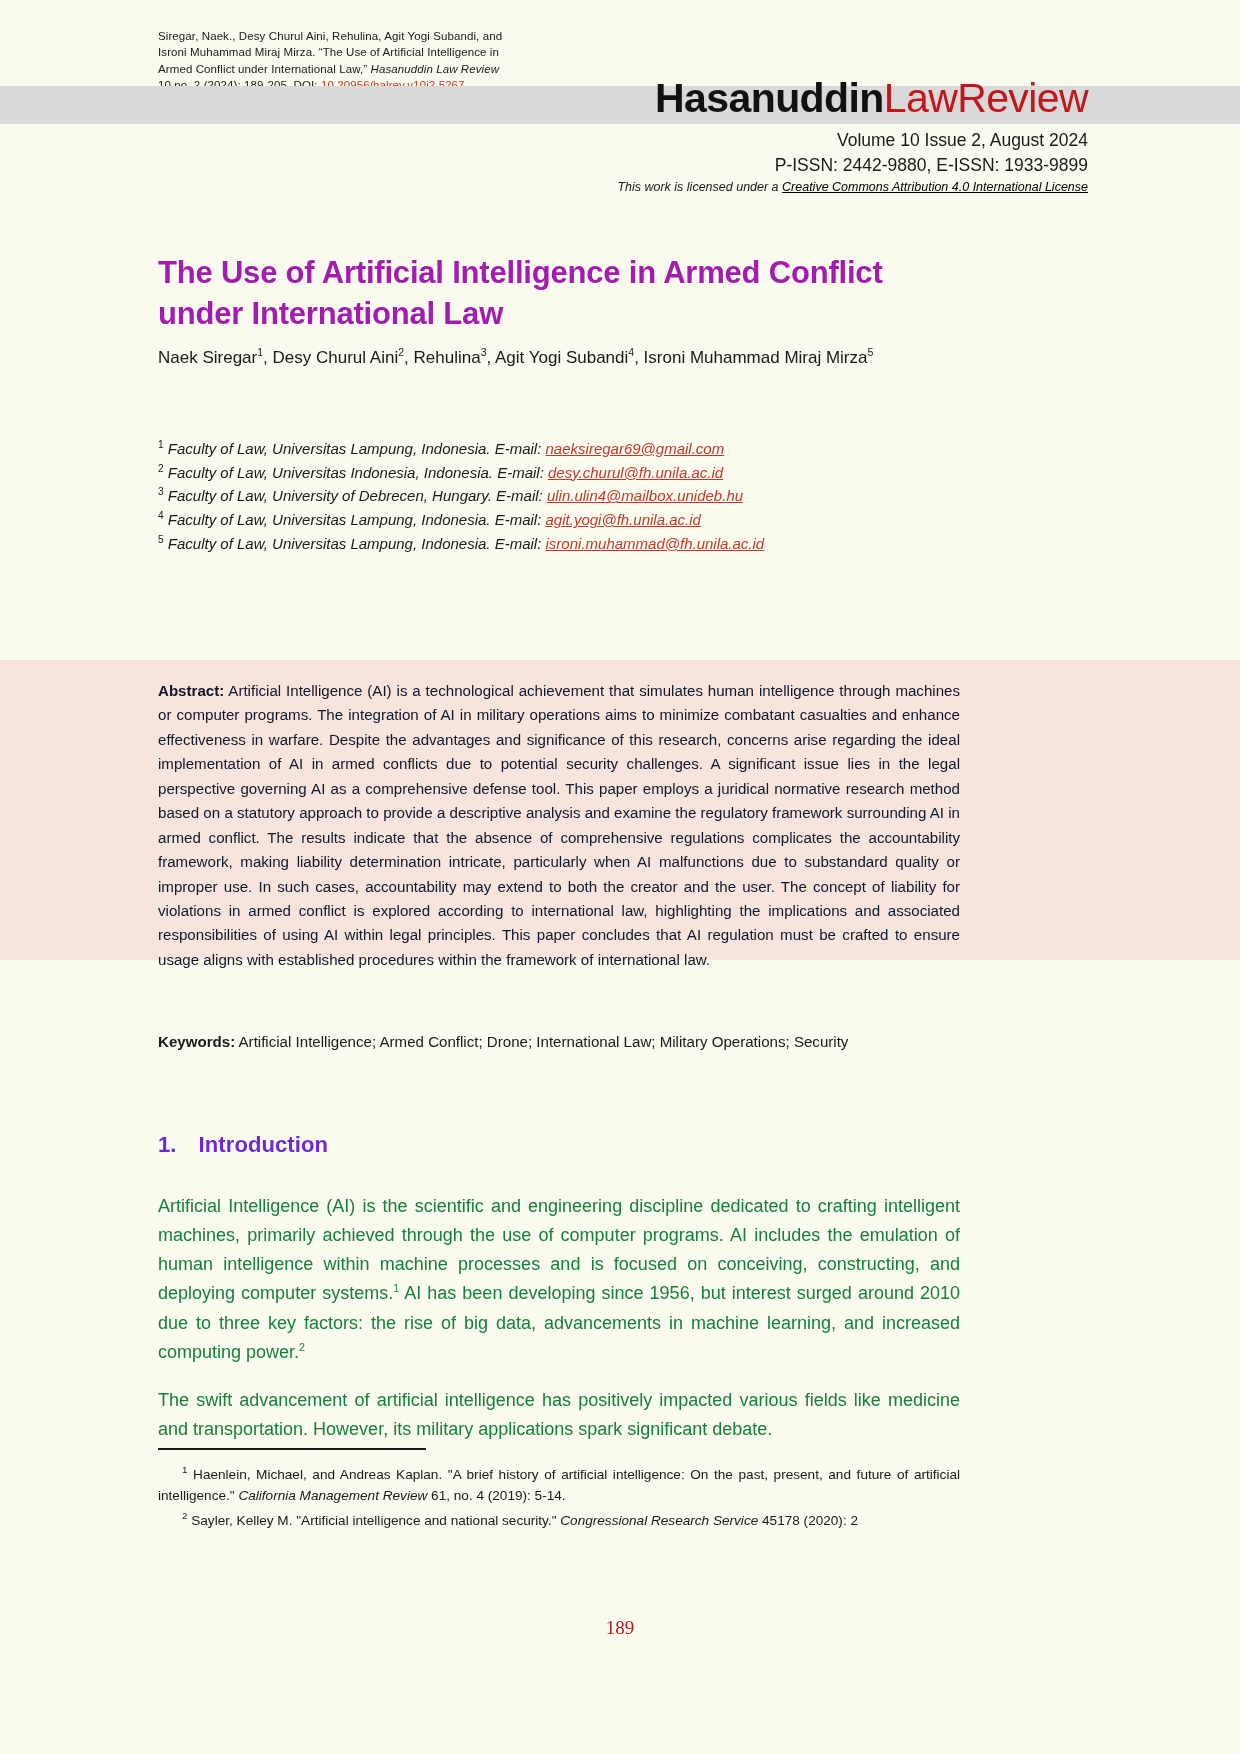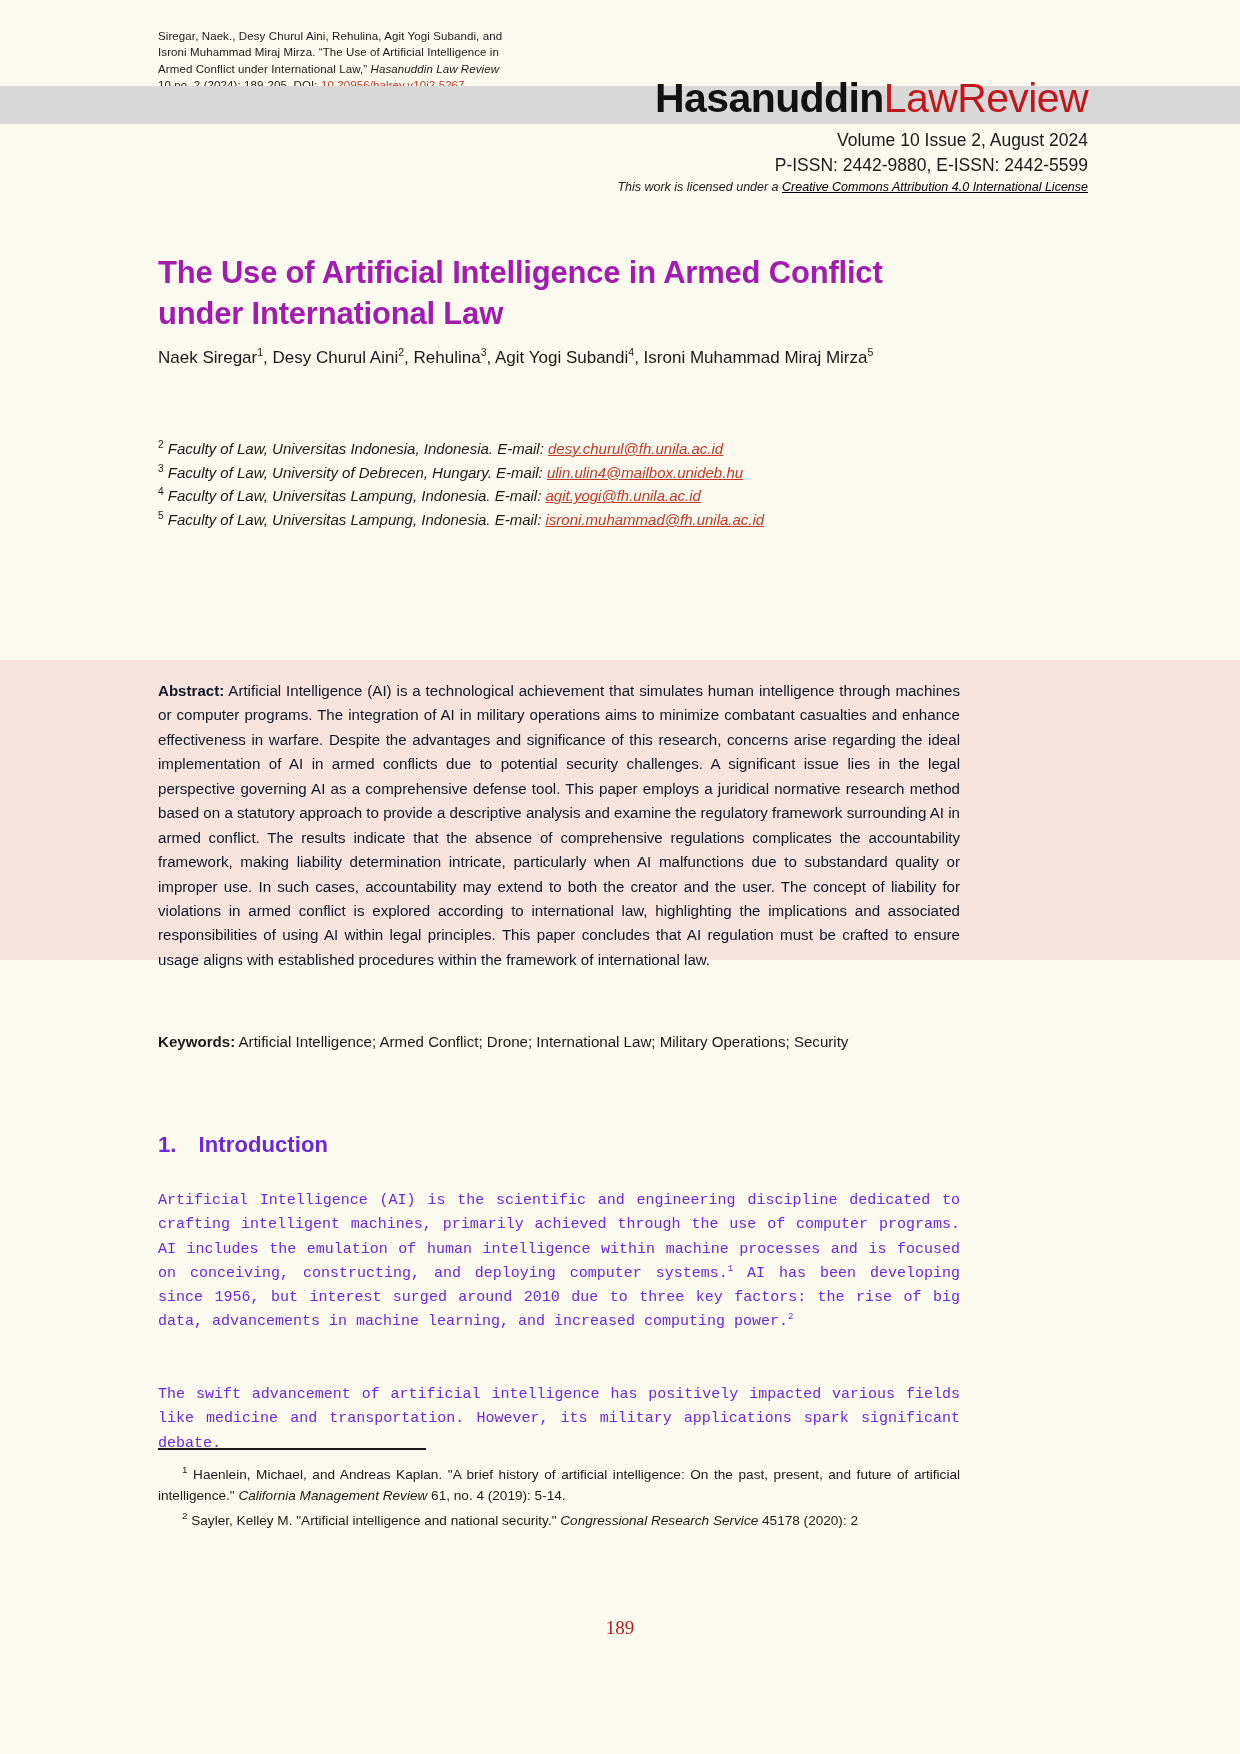--- a/index.html
+++ b/index.html
@@ -160,26 +160,25 @@
     font-weight: bold;
     color: #6d28d9;
     letter-spacing: 0.1px;
   }
   .section-heading .num { margin-right: 22px; }
 
   .body-text {
     position: absolute;
     left: 158px;
     width: 802px;
-    font-size: 15px;
+    font-size: 18px;
     line-height: 1.62;
-    color: #6d28d9;
+    color: #15803d;
     text-align: justify;
     text-justify: inter-word;
-    font-family: Liberation Mono, monospace;
   }
   .body-text sup { font-size: 0.6em; }
   #para-1 { top: 1174px; }
   #para-2 { top: 1368px; }
 
   
   .footnote-rule {
     position: absolute;
     left: 158px;
     top: 1448px;
@@ -223,30 +222,31 @@
     <span>Armed Conflict under International Law,” </span><span class="it">Hasanuddin Law Review</span><br>
     <span>10 no. 2 (2024): 189-205. DOI: </span><a class="citation-doi" href="#">10.20956/halrev.v10i2.5267</a>
   </div>
 
   <div class="masthead-band"></div>
   <div class="masthead-title">
     <span class="mh-black">Hasanuddin</span><span class="mh-red">LawReview</span>
   </div>
 
   <div class="issue-line">Volume 10 Issue 2, August 2024</div>
-  <div class="issn-line">P-ISSN: 2442-9880, E-ISSN: 2442-5599</div>
+  <div class="issn-line">P-ISSN: 2442-9880, E-ISSN: 1933-9899</div>
   <div class="license-line">
     <span>This work is licensed under a </span><a class="license-link" href="#">Creative Commons Attribution 4.0 International License</a>
   </div>
 
   <h1 class="paper-title">The Use of Artificial Intelligence in Armed Conflict under International Law</h1>
 
   <div class="authors" id="authors"><span>Naek Siregar</span><sup>1</sup>, <span>Desy Churul Aini</span><sup>2</sup>, <span>Rehulina</span><sup>3</sup>, <span>Agit Yogi Subandi</span><sup>4</sup>, <span>Isroni Muhammad Miraj Mirza</span><sup>5</sup></div>
 
   <div class="affiliations" id="affiliations">
+      <div class="aff-row"><sup>1</sup><span> Faculty of Law, Universitas Lampung, Indonesia. E-mail: </span><a class="aff-mail" href="#">naeksiregar69@gmail.com</a></div>
       <div class="aff-row"><sup>2</sup><span> Faculty of Law, Universitas Indonesia, Indonesia. E-mail: </span><a class="aff-mail" href="#">desy.churul@fh.unila.ac.id</a></div>
       <div class="aff-row"><sup>3</sup><span> Faculty of Law, University of Debrecen, Hungary. E-mail: </span><a class="aff-mail" href="#">ulin.ulin4@mailbox.unideb.hu</a></div>
       <div class="aff-row"><sup>4</sup><span> Faculty of Law, Universitas Lampung, Indonesia. E-mail: </span><a class="aff-mail" href="#">agit.yogi@fh.unila.ac.id</a></div>
       <div class="aff-row"><sup>5</sup><span> Faculty of Law, Universitas Lampung, Indonesia. E-mail: </span><a class="aff-mail" href="#">isroni.muhammad@fh.unila.ac.id</a></div>
     </div>
 
   <div class="abstract-band"></div>
   <div class="abstract-body">
     <span class="lead">Abstract:</span><span> Artificial Intelligence (AI) is a technological achievement that simulates human intelligence through machines or computer programs. The integration of AI in military operations aims to minimize combatant casualties and enhance effectiveness in warfare. Despite the advantages and significance of this research, concerns arise regarding the ideal implementation of AI in armed conflicts due to potential security challenges. A significant issue lies in the legal perspective governing AI as a comprehensive defense tool. This paper employs a juridical normative research method based on a statutory approach to provide a descriptive analysis and examine the regulatory framework surrounding AI in armed conflict. The results indicate that the absence of comprehensive regulations complicates the accountability framework, making liability determination intricate, particularly when AI malfunctions due to substandard quality or improper use. In such cases, accountability may extend to both the creator and the user. The concept of liability for violations in armed conflict is explored according to international law, highlighting the implications and associated responsibilities of using AI within legal principles. This paper concludes that AI regulation must be crafted to ensure usage aligns with established procedures within the framework of international law.</span>
   </div>

